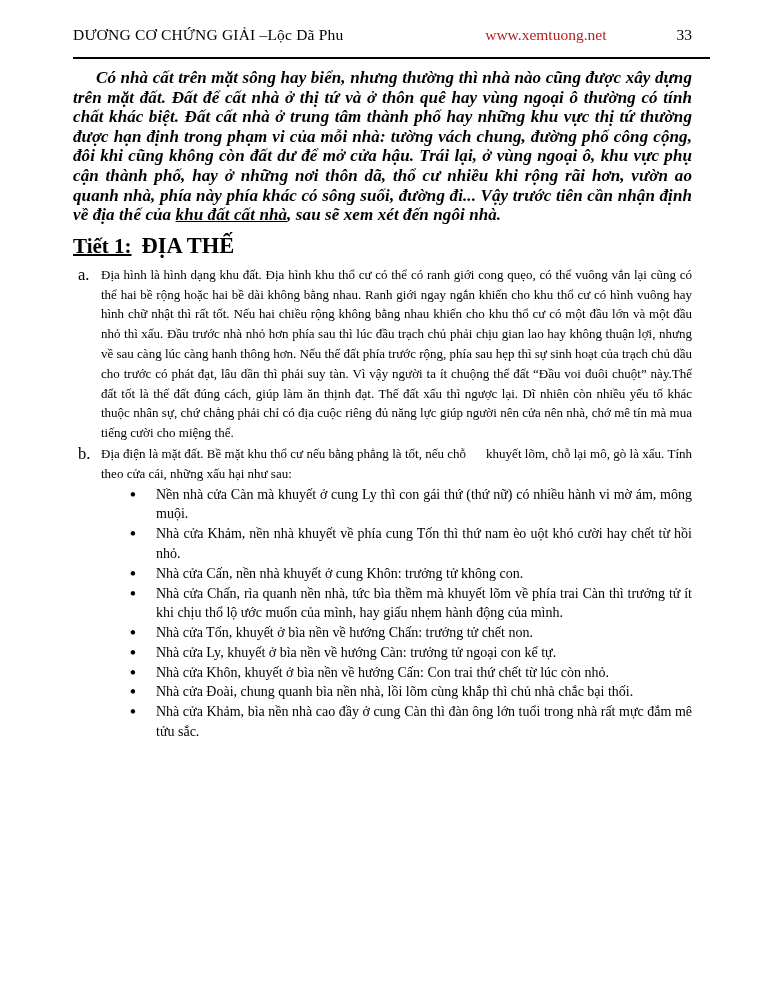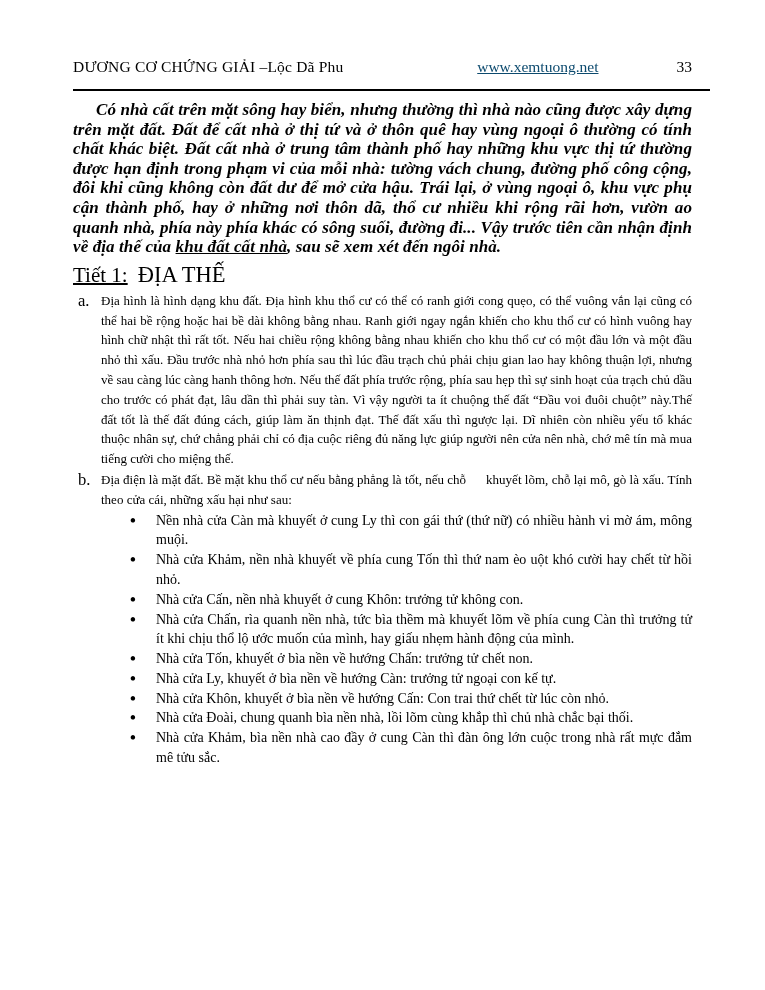--- a/index.html
+++ b/index.html
@@ -3,37 +3,36 @@
 <meta charset="utf-8">
 <style>
   html, body { margin: 0; padding: 0; background: #ffffff; }
   .page {
     position: relative;
     width: 765px;
     height: 922px;
     box-sizing: border-box;
     background: #ffffff;
     color: #000000;
-    padding: 58px 73px 0 73px;
+    padding: 26px 73px 0 73px;
     font-family: "Liberation Serif", "DejaVu Serif", serif;
     overflow: hidden;
   }
   
   .header {
     display: flex;
     align-items: baseline;
     font-size: 15.5px;
     line-height: 18px;
   }
   .header-title { flex: 1; letter-spacing: 0.2px; }
   .header-link {
-    color: #0c4a6e;
-    text-decoration: underline;
+    color: #b91c1c;
     cursor: pointer;
-    margin-right: 12px;
+    margin-right: 4px;
   }
   .header-page-num { margin-left: 66px; }
   .header-rule {
     border: none;
     border-top: 2px solid #000;
     margin: 13px -18px 9px 0;
   }
   
   .intro {
     margin: 0;
@@ -43,22 +42,22 @@
     line-height: 19.6px;
     text-align: justify;
     text-indent: 23px;
     letter-spacing: 0.1px;
   }
   .u { text-decoration: underline; }
   
   .section-heading {
     margin: 3px 0 0 0;
     font-size: 21px;
-    line-height: 30px;
-    font-weight: normal;
+    line-height: 36px;
+    font-weight: bold;
   }
   .section-label {
     text-decoration: underline;
     text-decoration-thickness: 2px;
     margin-right: 10px;
   }
   .section-title { font-size: 22.5px; }
   
   .subsection {
     margin: 23px 0 0 22px;
@@ -132,37 +131,37 @@
     <li>
         <span class="bullet-marker">•</span>
         <span class="bullet-text">Nhà cửa Khảm, nền nhà khuyết về phía cung Tốn thì thứ nam èo uột khó cười hay chết từ hồi nhỏ.</span>
       </li>
     <li>
         <span class="bullet-marker">•</span>
         <span class="bullet-text">Nhà cửa Cấn, nền nhà khuyết ở cung Khôn: trưởng tử không con.</span>
       </li>
     <li>
         <span class="bullet-marker">•</span>
-        <span class="bullet-text">Nhà cửa Chấn, rìa quanh nền nhà, tức bìa thềm mà khuyết lõm về phía cung Càn thì trưởng tử ít khi chịu thổ lộ ước muốn của mình, hay giấu nhẹm hành động của mình.</span>
+        <span class="bullet-text">Nhà cửa Chấn, rìa quanh nền nhà, tức bìa thềm mà khuyết lõm về phía trai Càn thì trưởng tử ít khi chịu thổ lộ ước muốn của mình, hay giấu nhẹm hành động của mình.</span>
       </li>
     <li>
         <span class="bullet-marker">•</span>
         <span class="bullet-text">Nhà cửa Tốn, khuyết ở bìa nền về hướng Chấn: trưởng tử chết non.</span>
       </li>
     <li>
         <span class="bullet-marker">•</span>
         <span class="bullet-text">Nhà cửa Ly, khuyết ở bìa nền về hướng Càn: trưởng tử ngoại con kế tự.</span>
       </li>
     <li>
         <span class="bullet-marker">•</span>
         <span class="bullet-text">Nhà cửa Khôn, khuyết ở bìa nền về hướng Cấn: Con trai thứ chết từ lúc còn nhỏ.</span>
       </li>
     <li>
         <span class="bullet-marker">•</span>
         <span class="bullet-text">Nhà cửa Đoài, chung quanh bìa nền nhà, lồi lõm cùng khắp thì chủ nhà chắc bại thối.</span>
       </li>
     <li>
         <span class="bullet-marker">•</span>
-        <span class="bullet-text">Nhà cửa Khảm, bìa nền nhà cao đầy ở cung Càn thì đàn ông lớn cuộc trong nhà rất mực đắm mê tửu sắc.</span>
+        <span class="bullet-text">Nhà cửa Khảm, bìa nền nhà cao đầy ở cung Càn thì đàn ông lớn tuổi trong nhà rất mực đắm mê tửu sắc.</span>
       </li>
   </ul>
 
 </div>
 
 </body></html>

